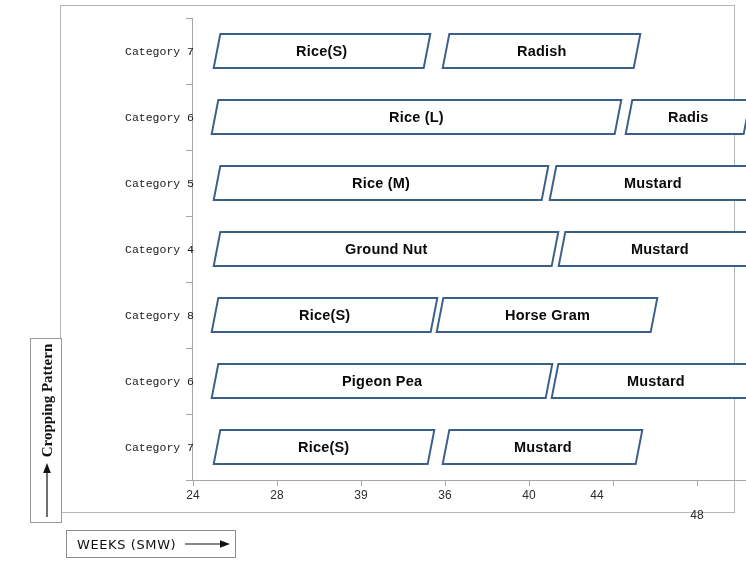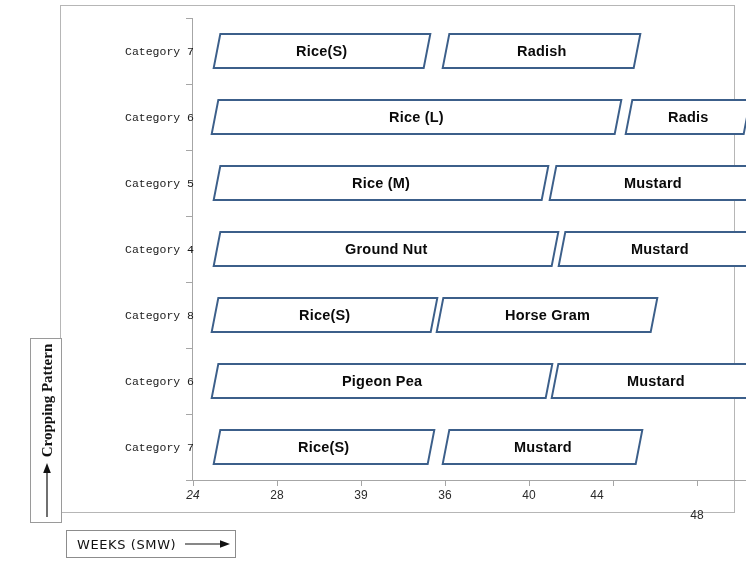--- a/index.html
+++ b/index.html
@@ -191,21 +191,21 @@
       <div class="y-tick" style="top: 276px;"></div>
       <div class="cat-label" style="top: 375px;">Category 6</div>
       <div class="y-tick" style="top: 342px;"></div>
       <div class="cat-label" style="top: 441px;">Category 7</div>
       <div class="y-tick" style="top: 408px;"></div>
       <div class="y-tick" style="top: 474px;"></div>
     </div>
 
   <div id="x-labels-host">
       <div class="x-tick" style="left: 132px;"></div>
-      <div class="x-tick-label" style="left: 132px; font-style: italic;">24</div>
+      <div class="x-tick-label" style="left: 132px;">24</div>
       <div class="x-tick" style="left: 216px;"></div>
       <div class="x-tick-label" style="left: 216px;">28</div>
       <div class="x-tick" style="left: 300px;"></div>
       <div class="x-tick-label" style="left: 300px;">39</div>
       <div class="x-tick" style="left: 384px;"></div>
       <div class="x-tick-label" style="left: 384px;">36</div>
       <div class="x-tick" style="left: 468px;"></div>
       <div class="x-tick-label" style="left: 468px;">40</div>
       <div class="x-tick" style="left: 552px;"></div>
       <div class="x-tick-label" style="left: 536px;">44</div>

